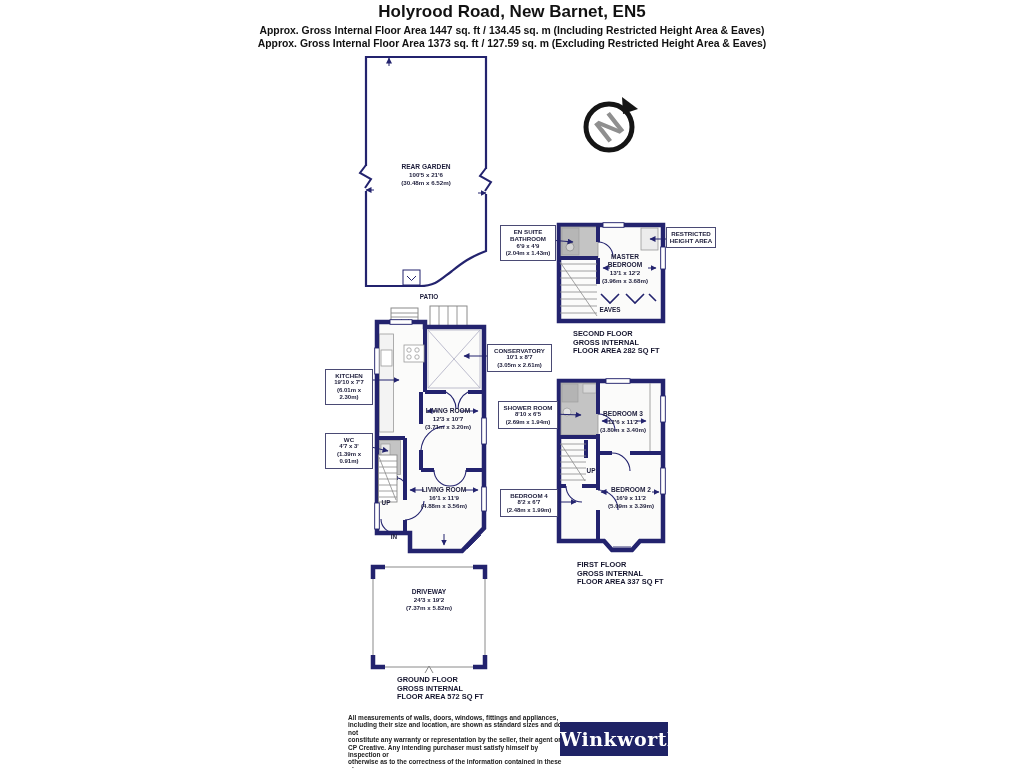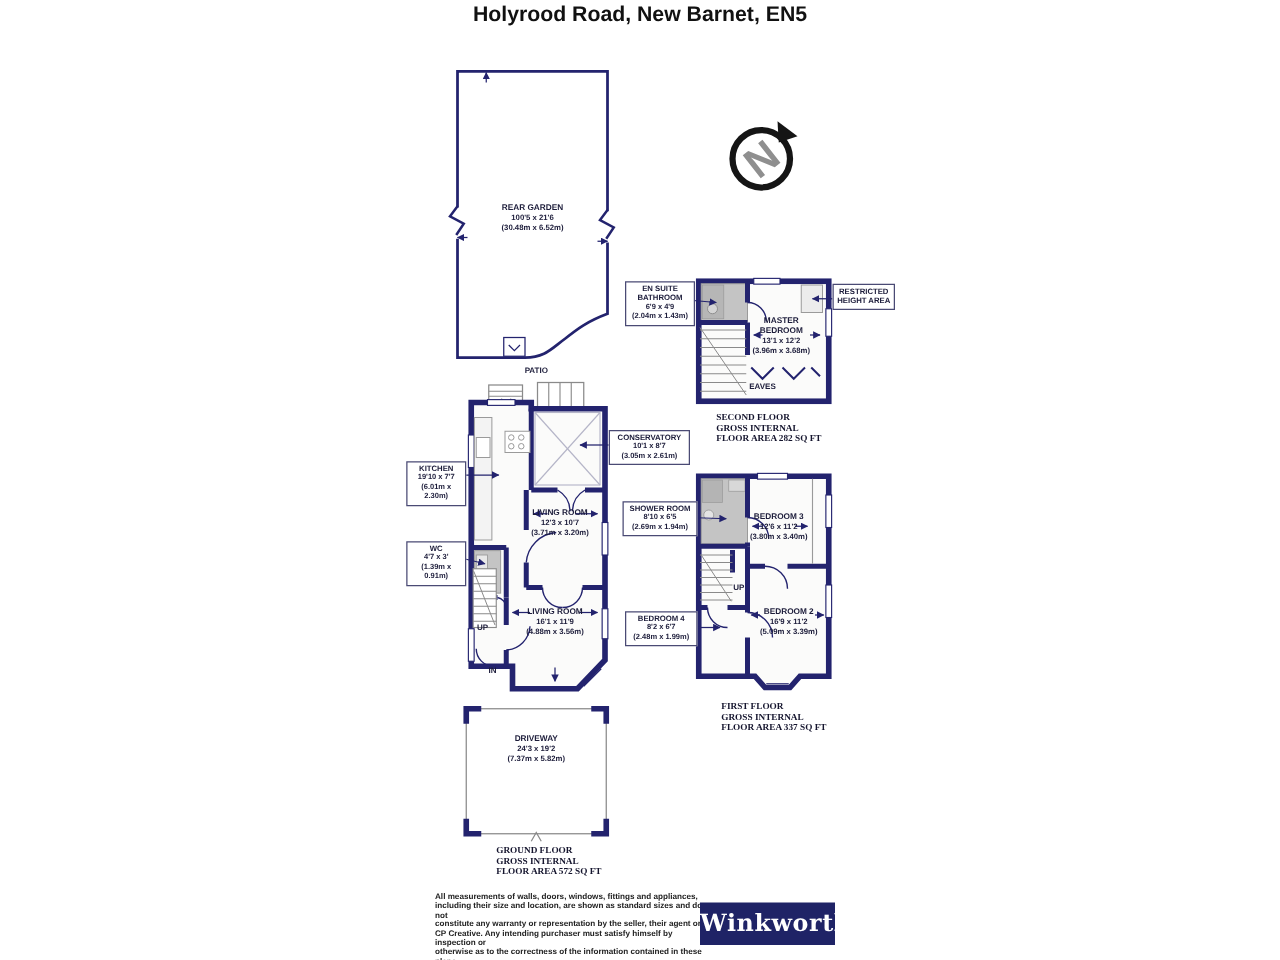--- a/index.html
+++ b/index.html
@@ -11,21 +11,21 @@
   .hdr .sub{font-size:10.4px;font-weight:bold;margin-top:2.5px;}
   .plan-label{position:absolute;text-align:center;font-weight:bold;color:#1c1c3a;line-height:8px;}
   .plan-label .nm{font-size:6.6px;}
   .plan-label .ft,.plan-label .mm{font-size:6.2px;}
   .label-box{position:absolute;text-align:center;font-weight:bold;color:#1c1c3a;line-height:7.4px;
              background:#fff;border:1px solid #4a4a74;padding:2px 2px;}
   .label-box .nm{font-size:6.2px;}
   .label-box .ft,.label-box .mm{font-size:6px;}
   .tiny-label{position:absolute;text-align:center;font-weight:bold;color:#1c1c3a;font-size:6.4px;}
   .caption{position:absolute;font-weight:bold;color:#15152e;font-size:7.4px;line-height:8.6px;
-           white-space:pre-line;text-align:left;font-family:Liberation Serif, serif;}
+           white-space:pre-line;text-align:left;}
   .disclaimer{position:absolute;left:348px;top:714px;width:214px;font-size:6.5px;font-weight:bold;
               line-height:7.4px;white-space:pre-line;color:#222;}
   .logo{position:absolute;left:560px;top:722px;width:108px;height:34px;background:#1f2366;
         color:#fff;text-align:center;line-height:34px;font-family:"DejaVu Serif", serif;
         font-weight:bold;font-size:19px;letter-spacing:0.5px;}
 </style>
 </head>
 <body>
 
 <div id="page">
@@ -257,20 +257,22 @@
 
     <g>
       <circle cx="609" cy="127" r="23" fill="#ffffff" stroke="#151515" stroke-width="5"></circle>
       <polygon points="622,97 638,109 623,114" fill="#151515"></polygon>
       <text x="609" y="139" text-anchor="middle" transform="rotate(-38 609 127)" font-family="Liberation Sans, sans-serif" font-size="34" font-weight="bold" fill="#8f8f8f">N</text>
     </g>
   </svg>
 
   <div class="hdr">
     <div class="title">Holyrood Road, New Barnet, EN5</div>
+    <div class="sub">Approx. Gross Internal Floor Area 1447 sq. ft / 134.45 sq. m (Including Restricted Height Area &amp; Eaves)</div>
+    <div class="sub">Approx. Gross Internal Floor Area 1373 sq. ft / 127.59 sq. m (Excluding Restricted Height Area &amp; Eaves)</div>
   </div>
 
   <div class="plan-label" style="left:366px;top:163px;width:120px;">
     <div class="nm">REAR GARDEN</div>
     <div class="ft">100'5 x 21'6</div>
     <div class="mm">(30.48m x 6.52m)</div>
   </div>
 
   <div class="tiny-label" style="left:399px;top:293px;width:60px;">PATIO</div>
 

